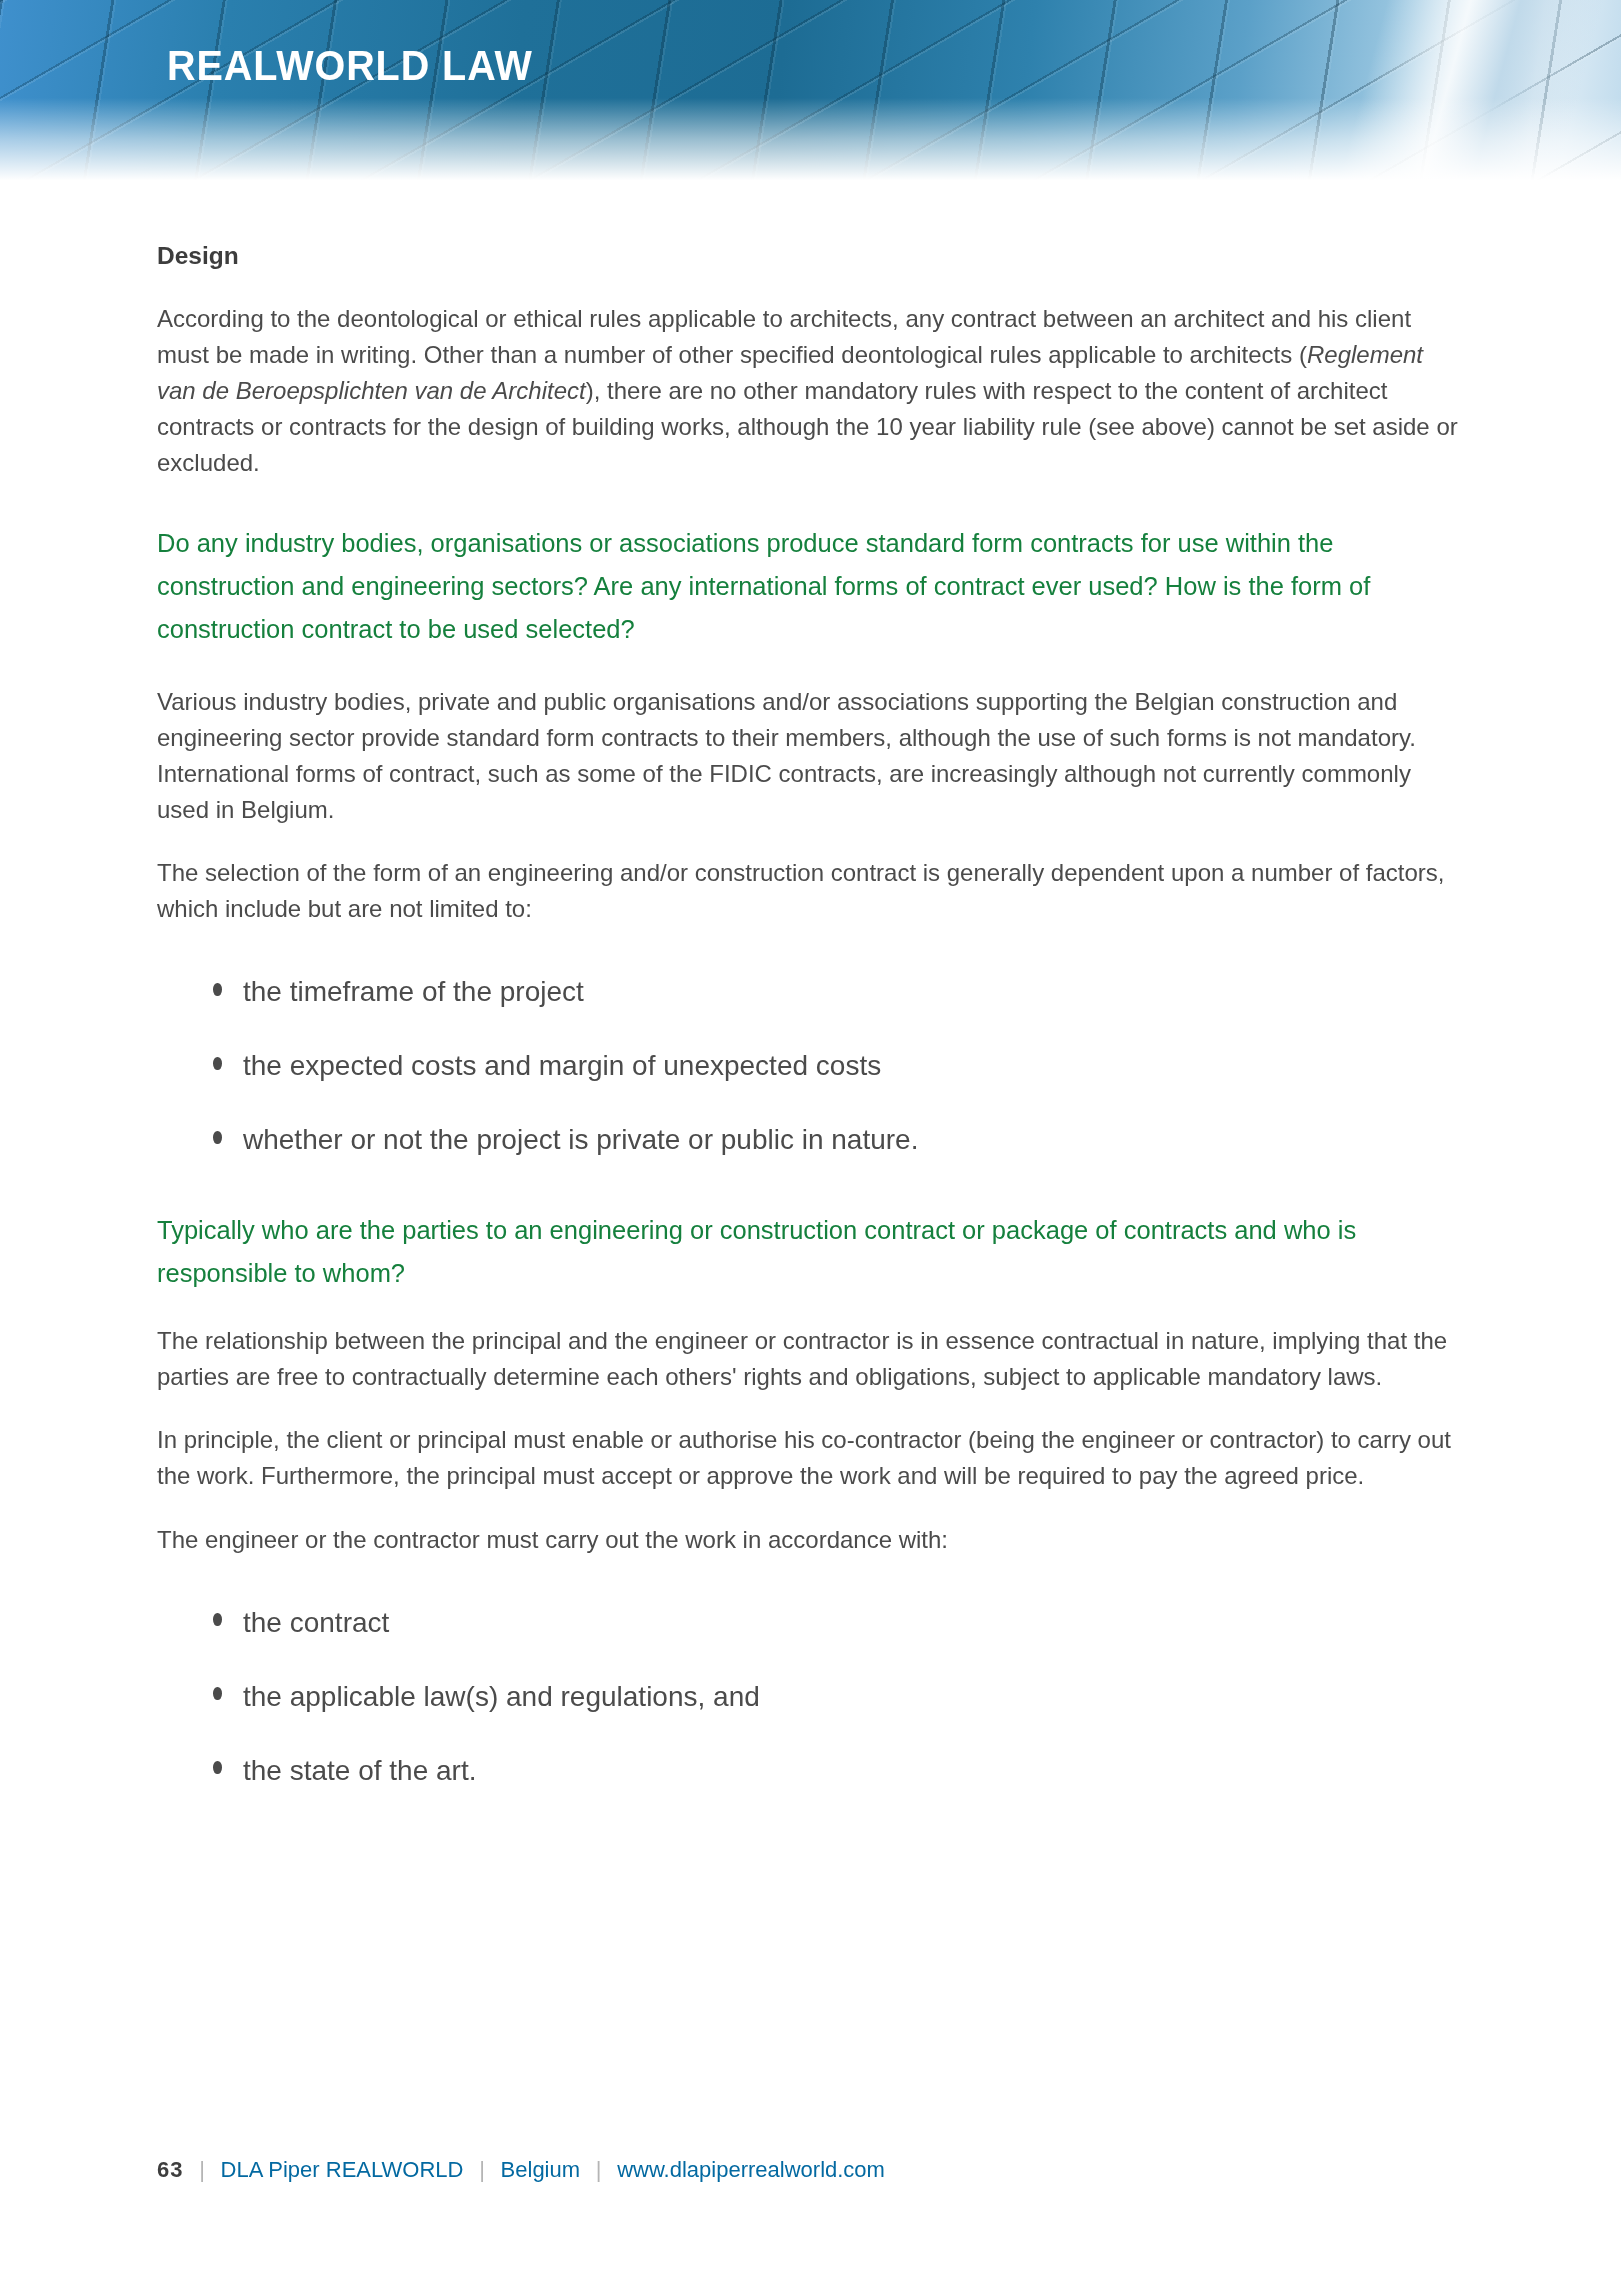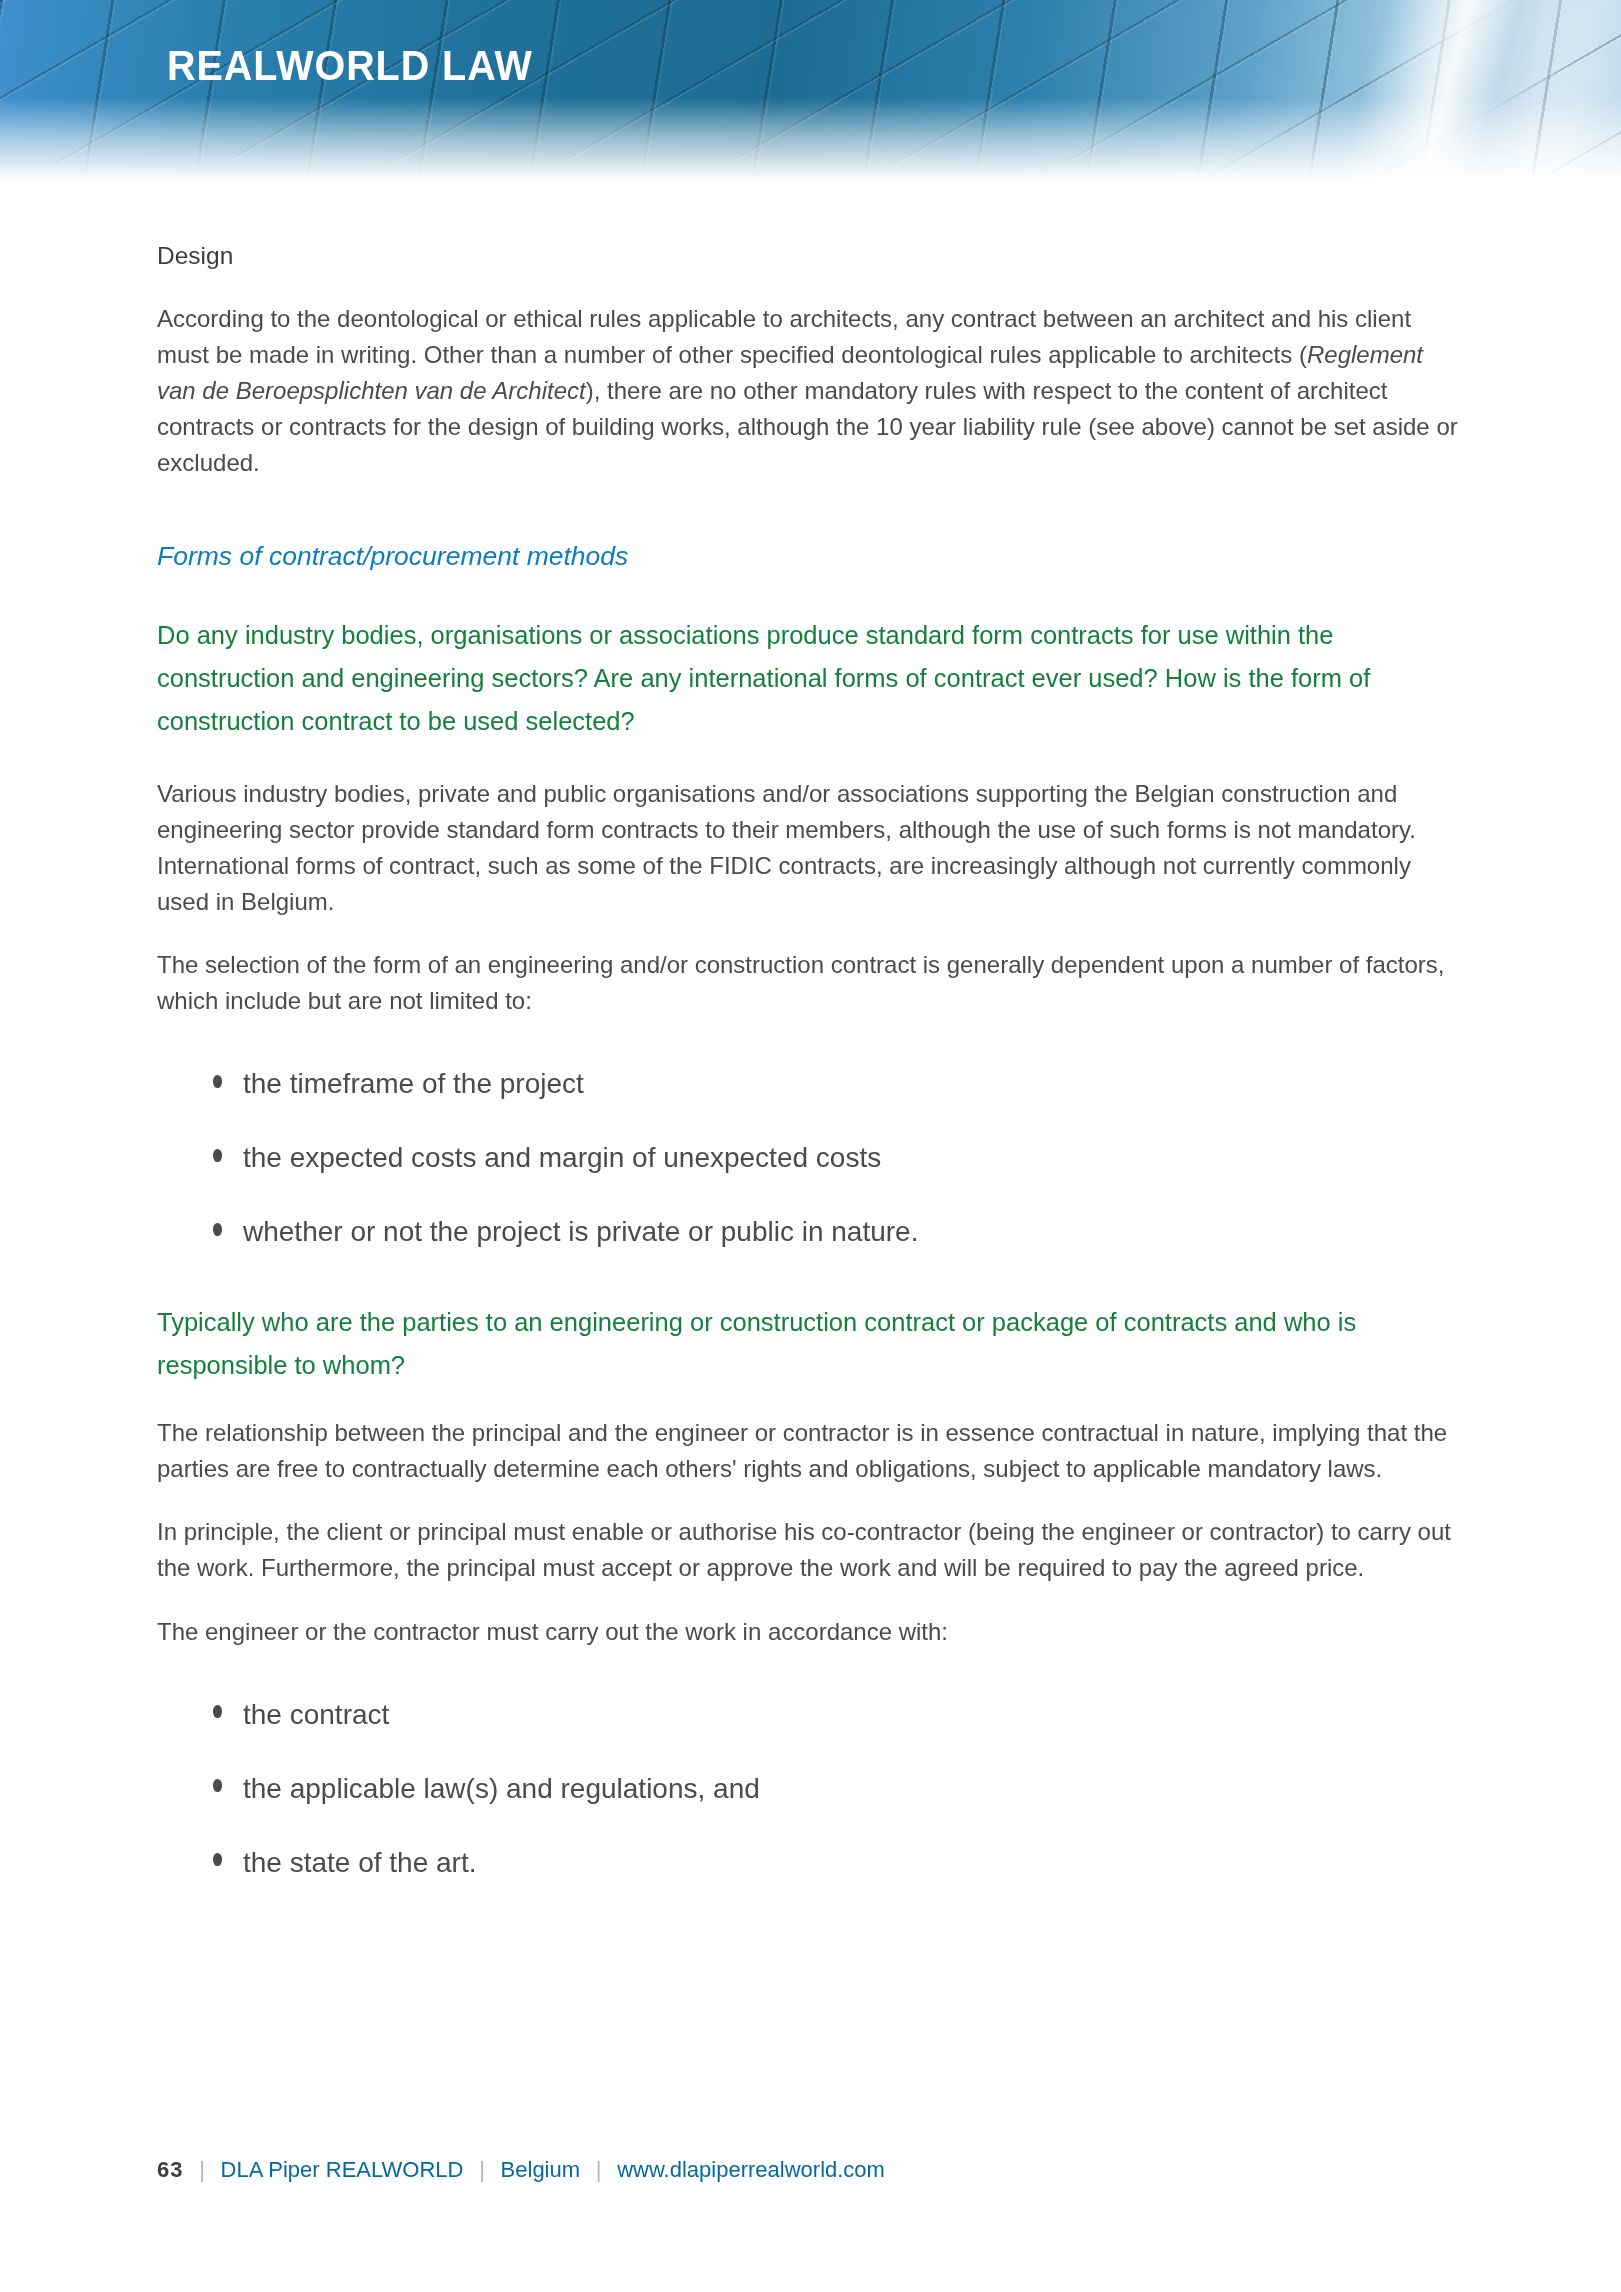--- a/index.html
+++ b/index.html
@@ -48,21 +48,21 @@
   }
 
   
   .main {
     padding: 53px 155px 0 157px;
   }
 
   .h-design {
     font-size: 24.5px;
     line-height: 29px;
-    font-weight: normal;
+    font-weight: bold;
     color: #3d3d3d;
     margin: 0 0 31px 0;
   }
 
   p.body-par {
     font-size: 24px;
     line-height: 36px;
     margin: 27.4px 0 0 0;
     color: #4b4b4b;
   }
@@ -139,21 +139,20 @@
 <div class="header">
   <div class="header-title">REALWORLD LAW</div>
 </div>
 
 <div class="main">
 
   <div class="h-design">Design</div>
 
   <p class="body-par first"><span>According to the deontological or ethical rules applicable to architects, any contract between an architect and his client must be made in writing. Other than a number of other specified deontological rules applicable to architects (</span><span class="italic">Reglement van de Beroepsplichten van de Architect</span><span>), there are no other mandatory rules with respect to the content of architect contracts or contracts for the design of building works, although the 10 year liability rule (see above) cannot be set aside or excluded.</span></p>
 
-  <div class="h-sub">Forms of contract/procurement methods</div>
 
   <div class="question">Do any industry bodies, organisations or associations produce standard form contracts for use within the construction and engineering sectors? Are any international forms of contract ever used? How is the form of construction contract to be used selected?</div>
 
   <p class="body-par" style="margin-top:33px;">Various industry bodies, private and public organisations and/or associations supporting the Belgian construction and engineering sector provide standard form contracts to their members, although the use of such forms is not mandatory. International forms of contract, such as some of the FIDIC contracts, are increasingly although not currently commonly used in Belgium.</p>
 
   <p class="body-par">The selection of the form of an engineering and/or construction contract is generally dependent upon a number of factors, which include but are not limited to:</p>
 
   <ul class="bullets">
     <li><span class="dot"></span><span>the timeframe of the project</span></li>
     <li><span class="dot"></span><span>the expected costs and margin of unexpected costs</span></li>

